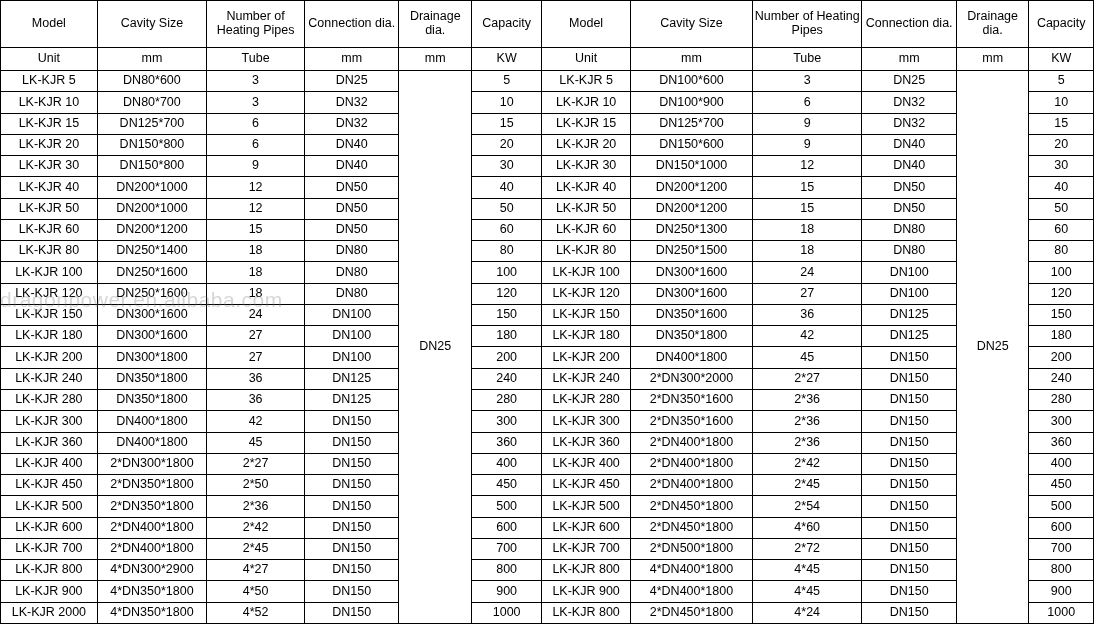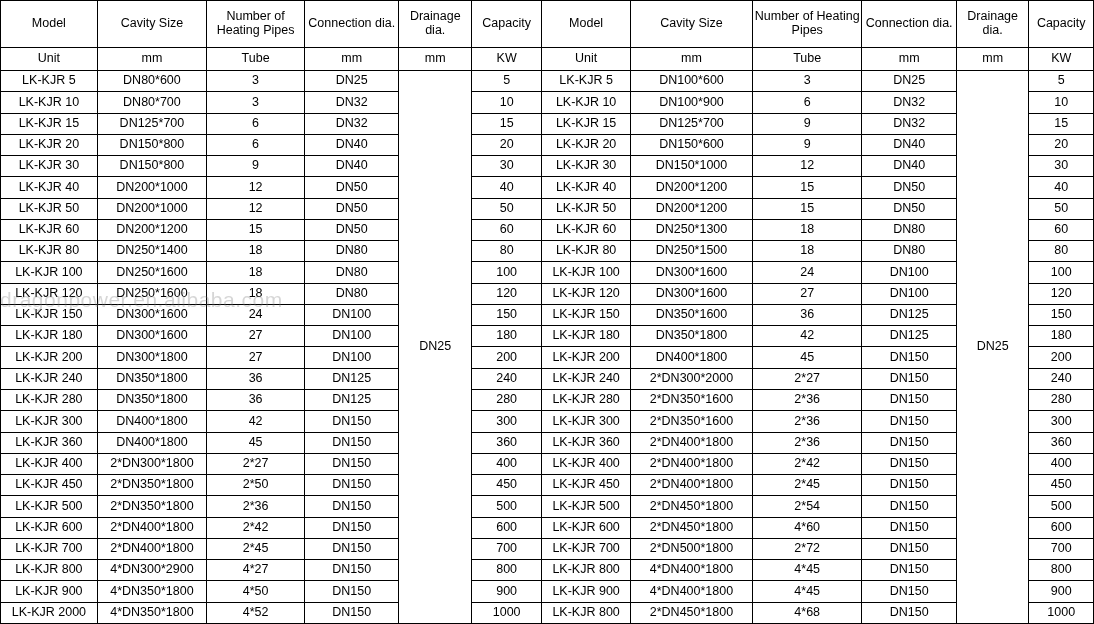--- a/index.html
+++ b/index.html
@@ -440,21 +440,21 @@
           <td>900</td>
         </tr>
         <tr>
           <td class="model-cell">LK-KJR 2000</td>
           <td>4*DN350*1800</td>
           <td>4*52</td>
           <td>DN150</td>
           <td>1000</td>
           <td class="model-cell">LK-KJR 800</td>
           <td>2*DN450*1800</td>
-          <td>4*68</td>
+          <td>4*24</td>
           <td>DN150</td>
           <td>1000</td>
         </tr>
       </tbody>
   </table>
 
   <div class="watermark">
     <span>dragonpower.en.alibaba.com</span>
   </div>
 

